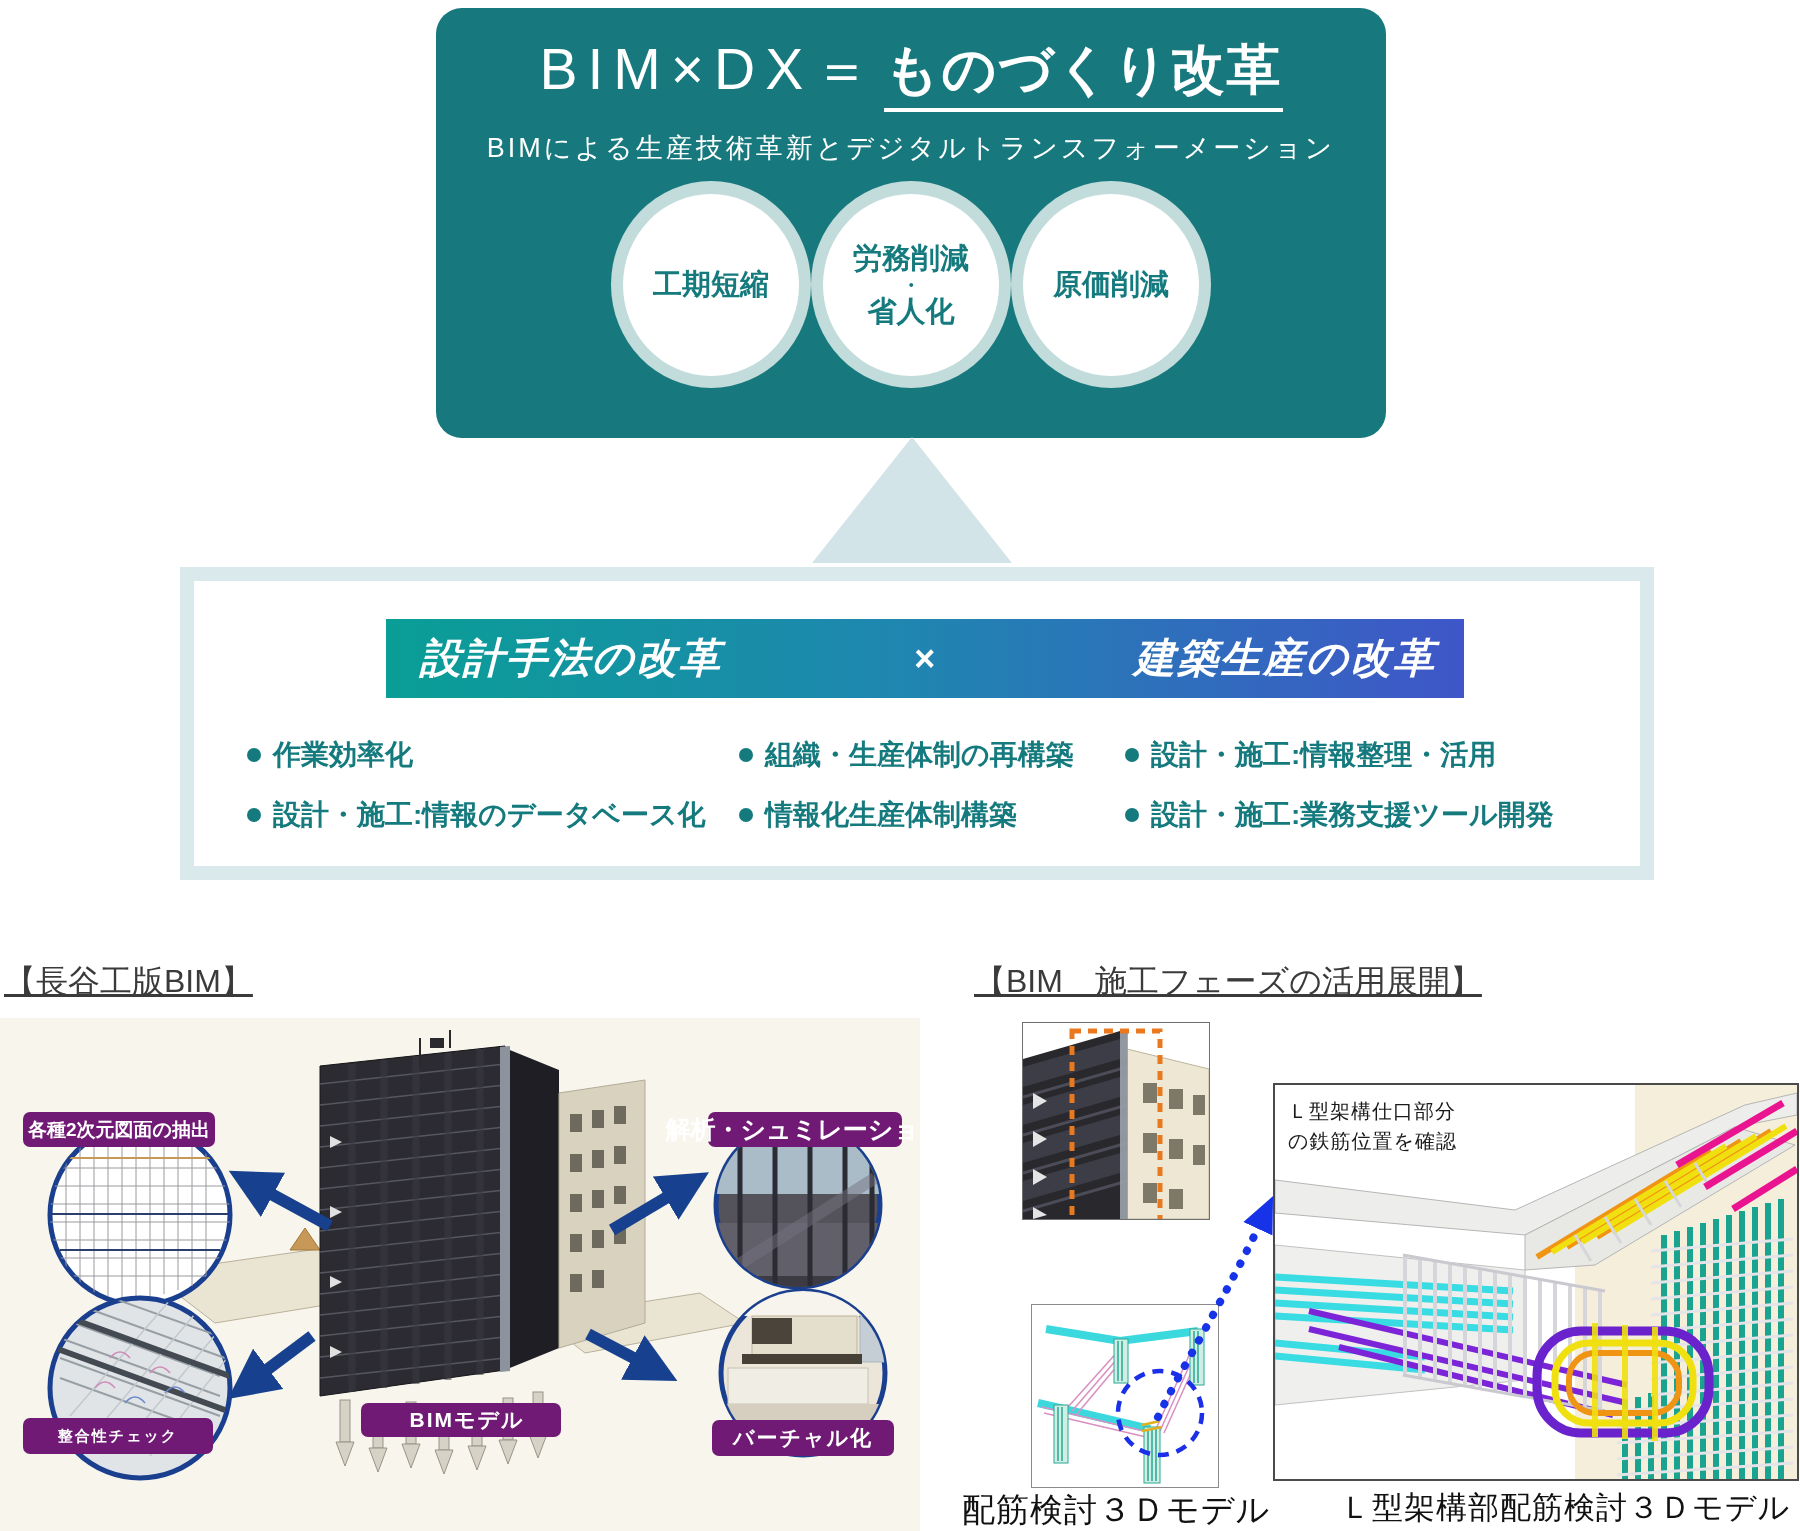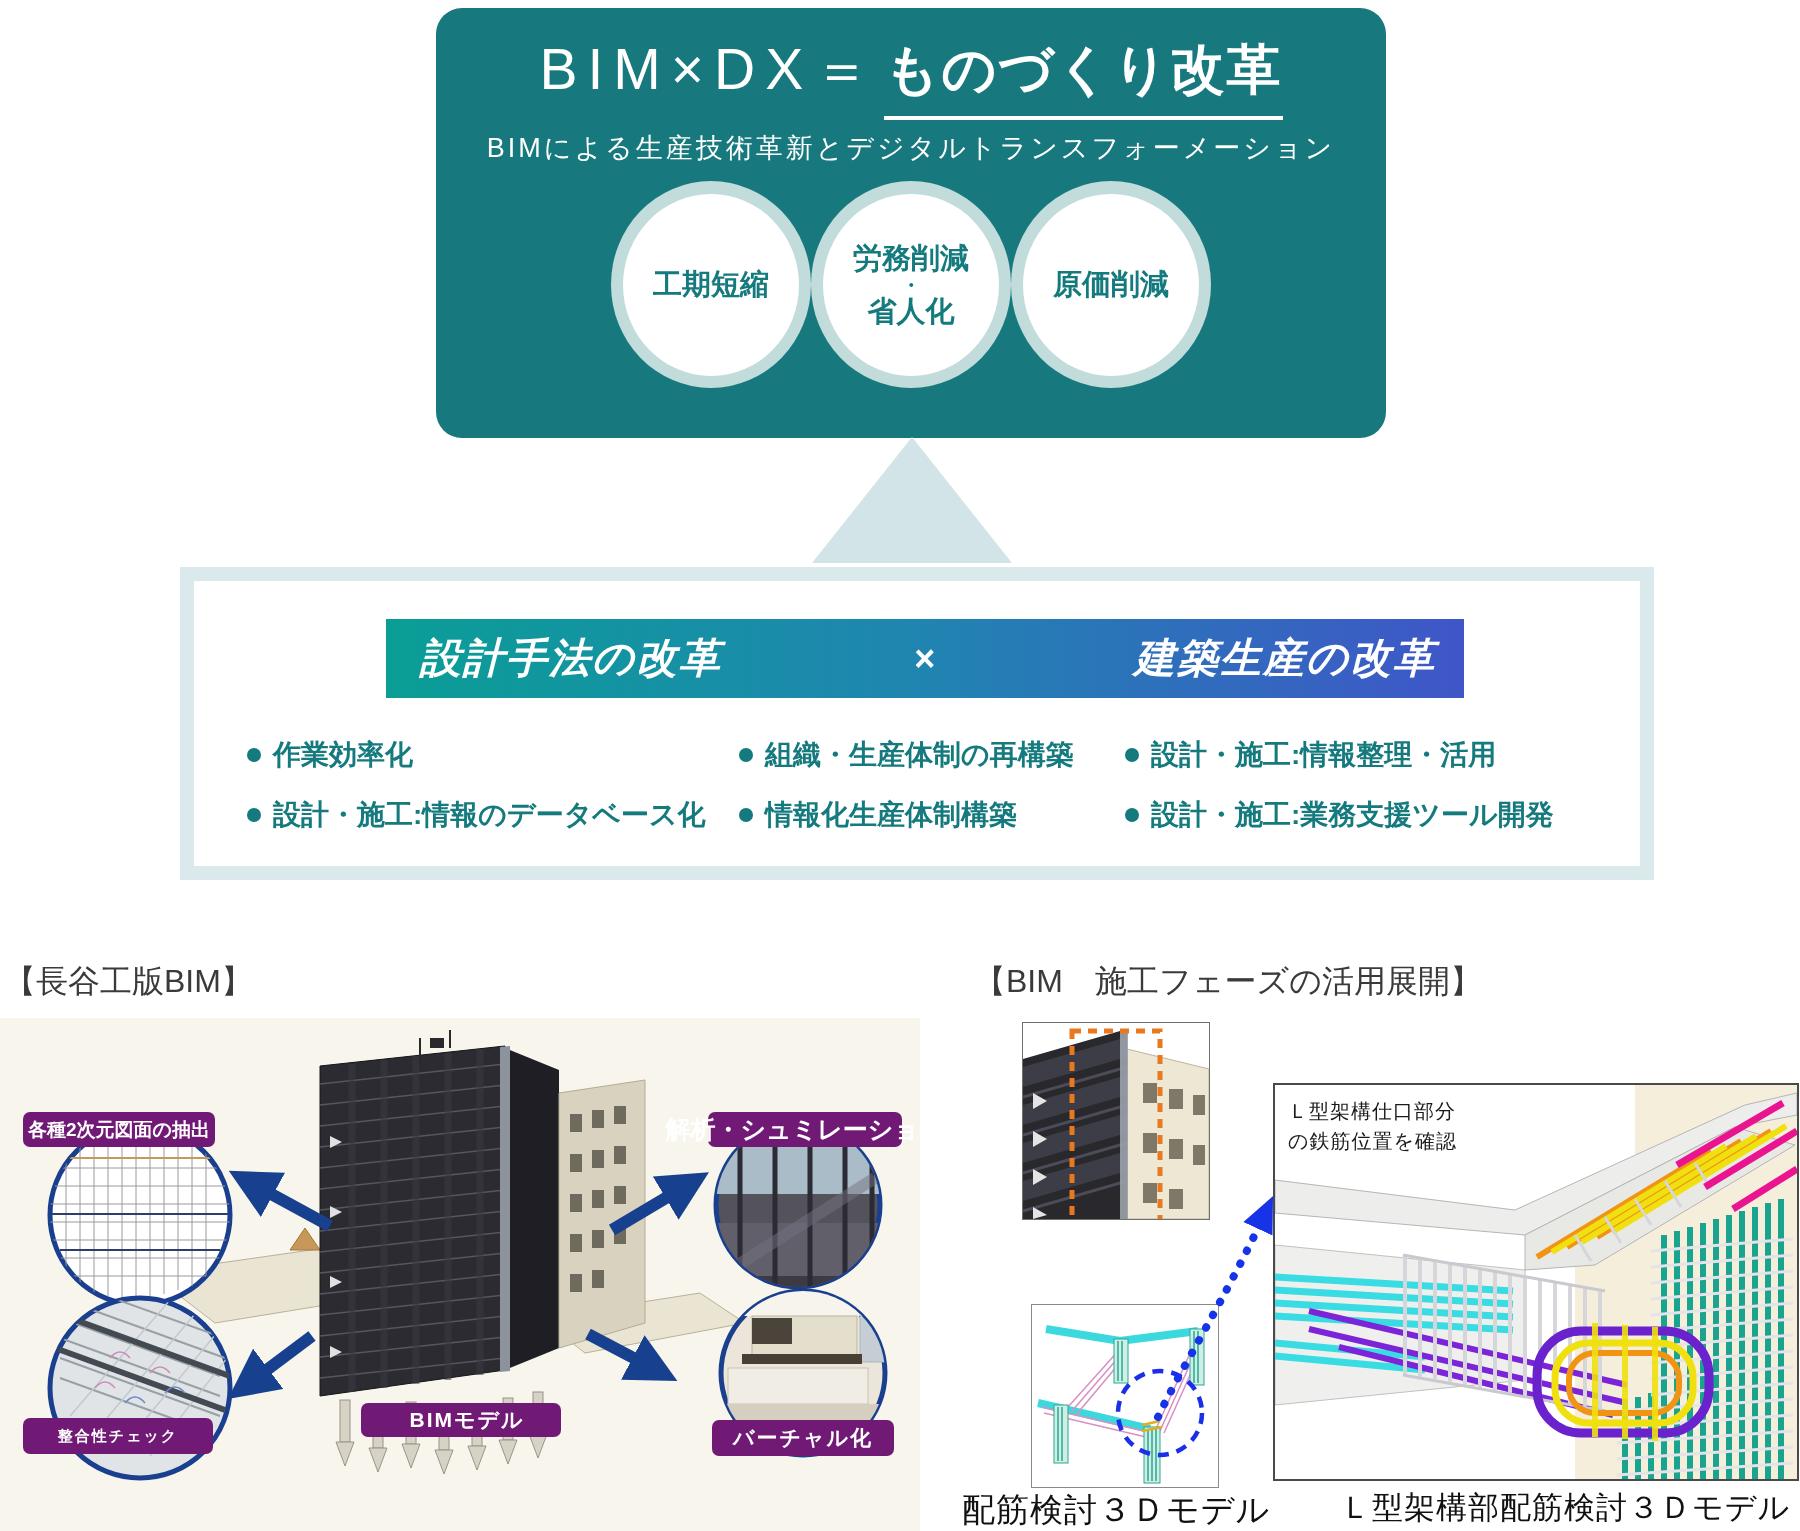--- a/index.html
+++ b/index.html
@@ -6,21 +6,21 @@
   .canvas{
     position:relative;width:1800px;height:1531px;background:#ffffff;
     font-family:"Liberation Sans","DejaVu Sans",sans-serif;overflow:hidden;
   }
   
   .teal-box{position:absolute;left:436px;top:8px;width:950px;height:430px;
     background:#17797d;border-radius:26px;}
   .title-row{position:absolute;top:24px;left:0;width:100%;text-align:center;color:#fff;white-space:nowrap;}
   .t-prefix{font-size:57px;font-weight:500;letter-spacing:10px;vertical-align:middle;}
   .t-main{font-size:54px;font-weight:700;letter-spacing:2px;border-bottom:4px solid #fff;
-    padding-bottom:17px;margin-left:4px;vertical-align:middle;}
+    padding-bottom:9px;margin-left:4px;vertical-align:middle;}
   .subtitle{position:absolute;top:122px;left:0;width:100%;text-align:center;color:#fff;
     font-size:27px;letter-spacing:3px;}
   .circles{position:absolute;top:173px;left:0;width:100%;display:flex;justify-content:center;}
   .circle-outer{width:200px;height:207px;border-radius:50%;background:#c2dcdb;
     display:flex;align-items:center;justify-content:center;}
   .circle-inner{width:176px;height:182px;border-radius:50%;background:#fff;color:#157a7e;
     display:flex;flex-direction:column;align-items:center;justify-content:center;
     font-size:29px;font-weight:700;line-height:1.12;text-align:center;}
   .circle-inner .mid-dot{font-size:20px;line-height:1;}
   
@@ -37,21 +37,21 @@
   .grad-x{position:absolute;left:0;width:100%;text-align:center;font-size:36px;}
   .grad-right{margin-left:auto;margin-right:28px;}
   .bul-col{position:absolute;top:157px;}
   .bul-col.c1{left:53px;}
   .bul-col.c2{left:545px;}
   .bul-col.c3{left:931px;text-align:center;}
   .bullet-item{display:flex;align-items:center;height:34px;margin-bottom:26px;
     color:#157a7e;font-size:28px;font-weight:700;white-space:nowrap;}
   .dot{width:14px;height:14px;border-radius:50%;background:#157a7e;margin-right:12px;flex:0 0 auto;}
   
-  .section-heading{position:absolute;color:#3a3a3a;font-size:32px;font-weight:500;white-space:nowrap;}
+  .section-heading{position:absolute;color:#3a3a3a;font-size:32px;font-weight:500;white-space:nowrap;text-decoration:underline;}
   .sh-left{left:4px;top:960px;}
   .sh-right{left:974px;top:960px;}
   
   .montage{position:absolute;left:0;top:1018px;width:920px;height:513px;background:#f7f5ec;}
   .montage svg{position:absolute;left:0;top:0;}
   .tag{position:absolute;background:#701a75;color:#fff;font-weight:700;border-radius:7px;
     display:flex;align-items:center;justify-content:center;white-space:nowrap;}
   .tag-plan{left:23px;top:94px;width:192px;height:35px;font-size:19px;}
   .tag-analysis{left:708px;top:94px;width:194px;height:35px;font-size:25px;}
   .tag-check{left:23px;top:400px;width:190px;height:36px;font-size:15px;letter-spacing:2px;}

